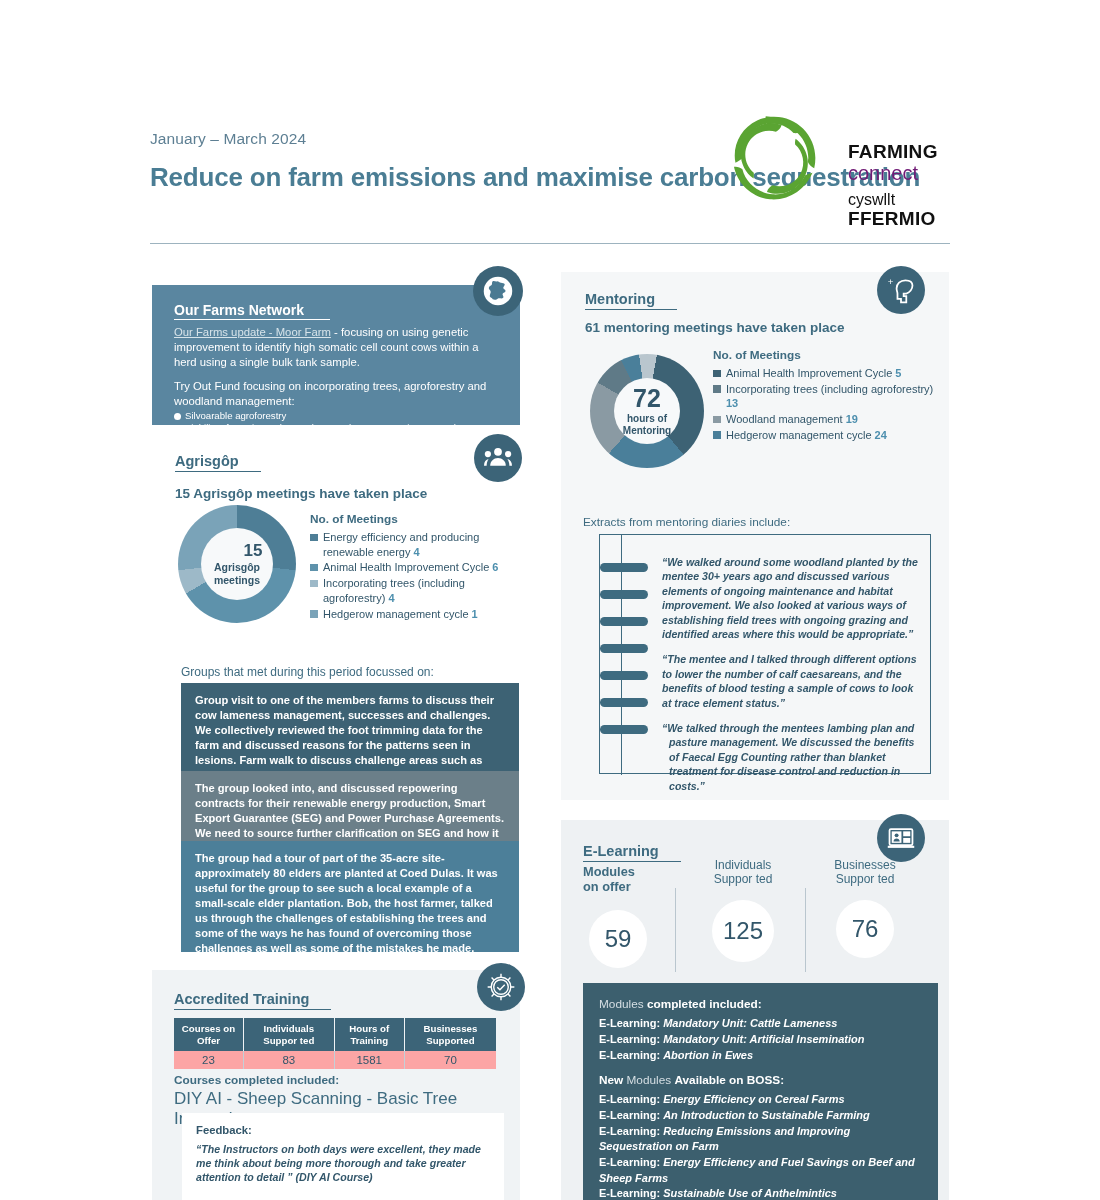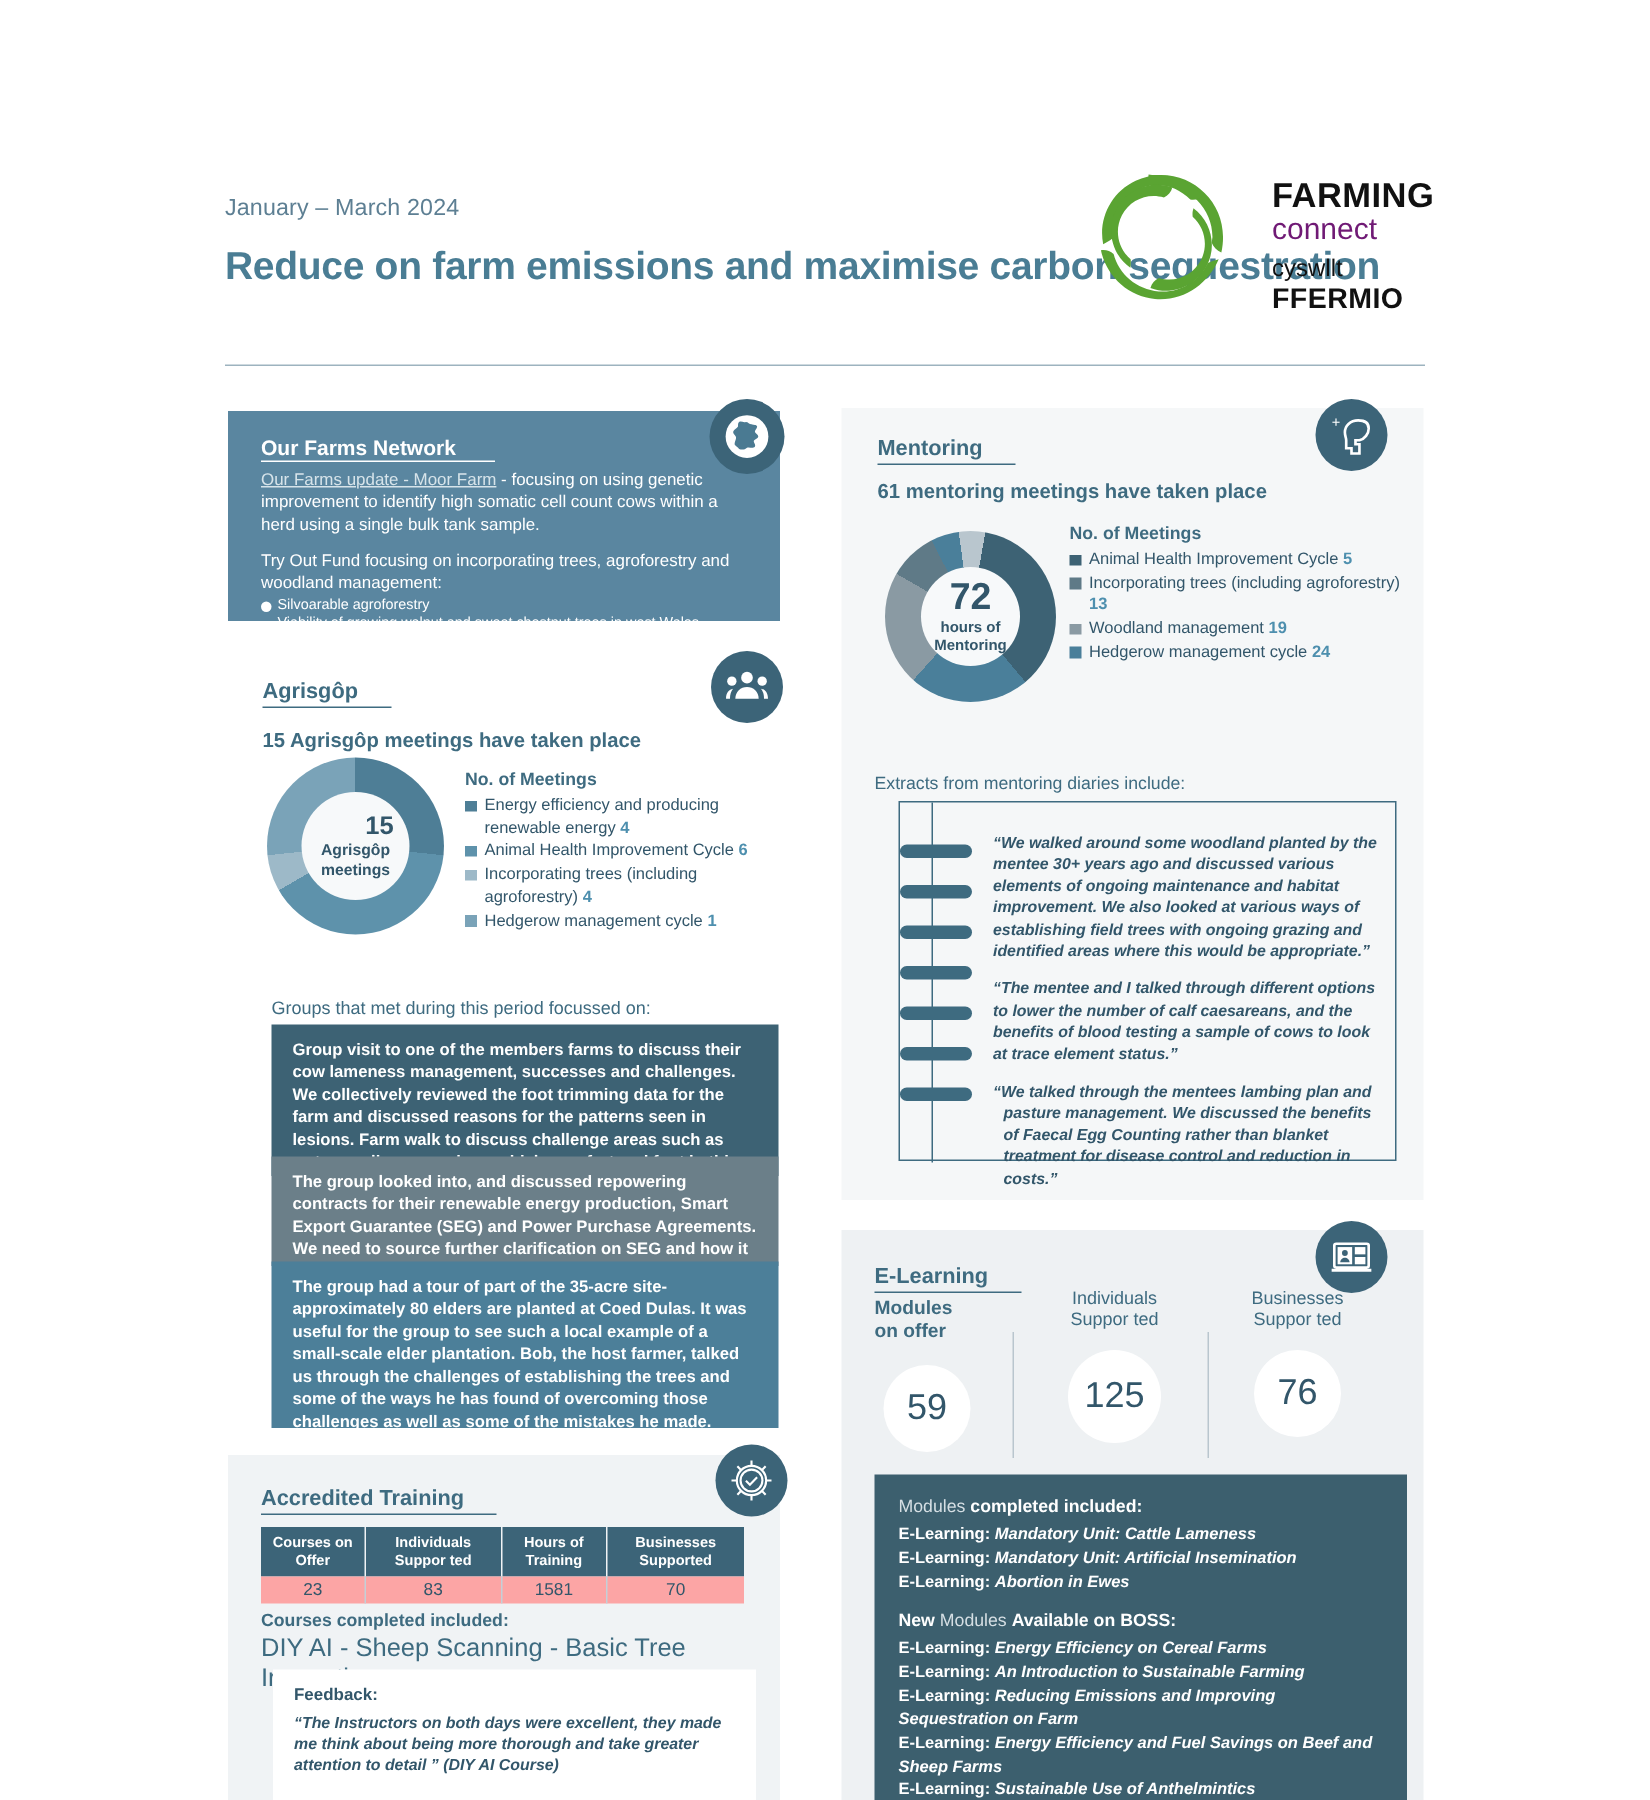--- a/index.html
+++ b/index.html
@@ -23,39 +23,39 @@
   }
   .header-rule {
     position: absolute; left: 150px; top: 243px; width: 800px;
     height: 1px; background: #9db3bf;
   }
 
   
   .logo { position: absolute; left: 730px; top: 112px; width: 220px; height: 92px; }
   .logo-mark { position: absolute; left: 0; top: 2px; width: 88px; height: 88px; }
   .logo-text { position: absolute; left: 118px; top: 6px; }
-  .logo-l1 { font-size: 23px; font-weight: bold; color: #111; letter-spacing: .3px; line-height: 1.05;}
+  .logo-l1 { font-size: 19px; font-weight: bold; color: #111; letter-spacing: .3px; line-height: 1.05; margin-top: 24px;}
   .logo-l2 { font-size: 20px; color: #701a75; line-height: 1.15; }
   .logo-l3 { font-size: 16px; color: #111; line-height: 1.15; margin-top: 6px;}
   .logo-l4 { font-size: 19px; font-weight: bold; color: #111; letter-spacing: .3px; line-height: 1.05;}
 
   
   .badge {
     position: absolute; border-radius: 50%;
     background: #3c6478; display: flex; align-items: center; justify-content: center;
   }
   .sec-heading {
     font-size: 14.5px; font-weight: bold; color: #3e6b80;
     border-bottom: 1.6px solid #3e6b80; display: inline-block;
     padding-bottom: 2px; padding-right: 22px;
   }
 
   
   .ourfarms {
-    position: absolute; left: 152px; top: 274px; width: 368px; height: 140px;
+    position: absolute; left: 152px; top: 285px; width: 368px; height: 140px;
     background: #5a86a0; color: #fff; padding: 16px 18px 10px 22px;
   }
   .of-title {
     font-size: 14px; font-weight: bold; color: #fff;
     border-bottom: 1.6px solid #fff; display: inline-block; padding-bottom: 1px; padding-right: 26px;
   }
   .of-lead { font-size: 11.3px; line-height: 1.32; margin-top: 5px; }
   .of-lead .u { text-decoration: underline; color: #d7e4ea; }
   .of-para { font-size: 11.3px; line-height: 1.32; margin-top: 9px; }
   .of-bullets { margin-top: 1px; }

